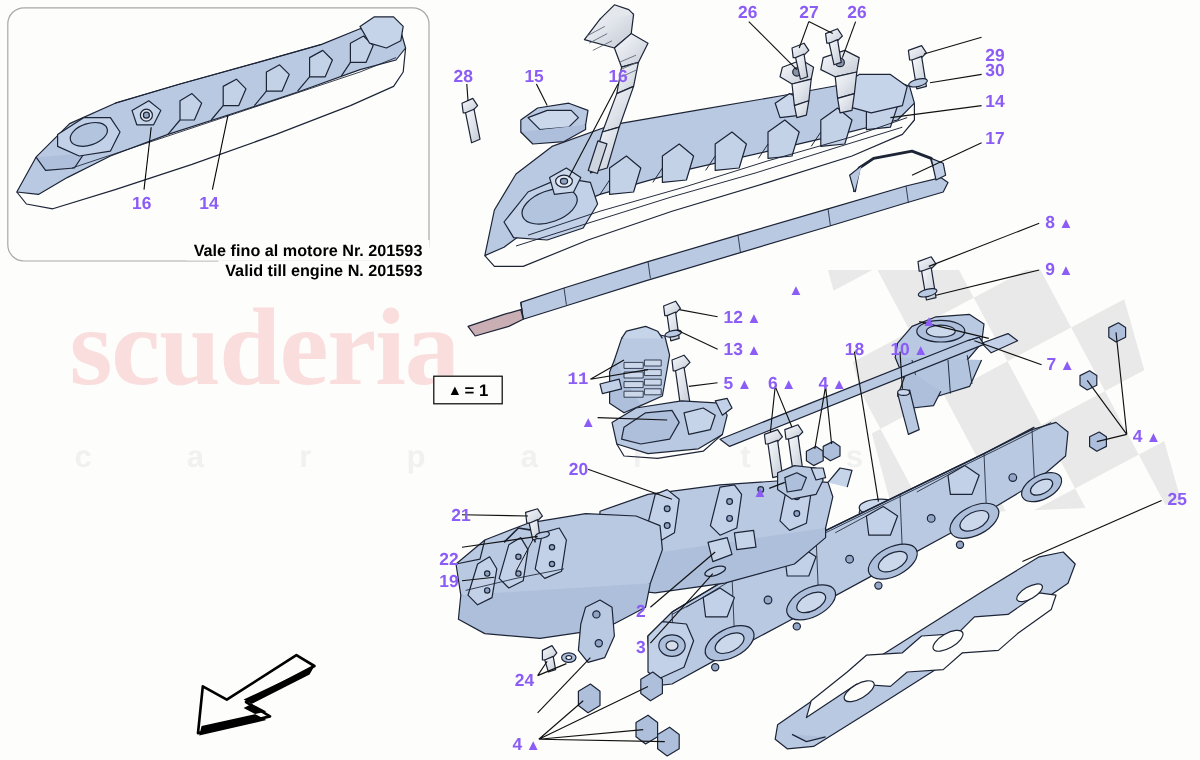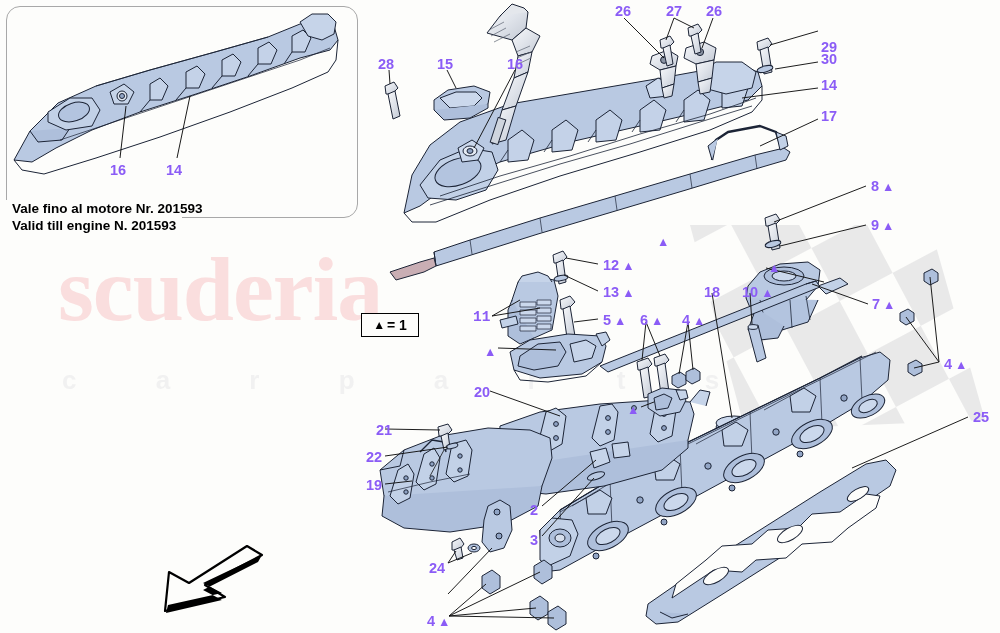--- a/index.html
+++ b/index.html
@@ -31,21 +31,21 @@
   }
 
   
   .inset-box{
     position:absolute;left:6px;top:6px;width:352px;height:212px;
     border:1.4px solid #a8a8a8;border-radius:14px;background:transparent;
     box-sizing:border-box;
   }
   .inset-cap{
     position:absolute;left:6px;top:200px;width:352px;
-    text-align:left;font-size:13.5px;font-weight:700;color:#000;
+    text-align:right;font-size:13.5px;font-weight:700;color:#000;
     line-height:17px;
   }
   .inset-cap div{background:#fdfdfb;display:inline-block;padding:0 6px;}
 
   
   .legend-box{
     position:absolute;left:361px;top:313px;width:58px;height:24px;
     border:1.6px solid #000;background:#fdfdfb;
     display:flex;align-items:center;justify-content:center;
     font-size:14px;font-weight:700;color:#000;box-sizing:border-box;
@@ -556,21 +556,21 @@
       <div class="lbl" style="left: 603px; top: 313px;"><span>5</span><span class="tri">▲</span></div>
       <div class="lbl" style="left: 640px; top: 313px;"><span>6</span><span class="tri">▲</span></div>
       <div class="lbl" style="left: 682px; top: 313px;"><span>4</span><span class="tri">▲</span></div>
       <div class="lbl" style="left: 704px; top: 285px;"><span>18</span></div>
       <div class="lbl" style="left: 742px; top: 285px;"><span>10</span><span class="tri">▲</span></div>
       <div class="lbl" style="left: 872px; top: 297px;"><span>7</span><span class="tri">▲</span></div>
       <div class="lbl" style="left: 944px; top: 357px;"><span>4</span><span class="tri">▲</span></div>
       <div class="lbl" style="left: 973px; top: 410px;"><span>25</span></div>
       <div class="lbl" style="left: 474px; top: 385px;"><span>20</span></div>
       <div class="lbl" style="left: 376px; top: 423px;"><span>21</span></div>
-      <div class="lbl" style="left: 366px; top: 450px;"><span>22</span></div>
+      <div class="lbl" style="left: 366px; top: 460px;"><span>22</span></div>
       <div class="lbl" style="left: 366px; top: 478px;"><span>19</span></div>
       <div class="lbl" style="left: 530px; top: 503px;"><span>2</span></div>
       <div class="lbl" style="left: 530px; top: 533px;"><span>3</span></div>
       <div class="lbl" style="left: 429px; top: 561px;"><span>24</span></div>
       <div class="lbl" style="left: 429px; top: 592px; margin-top: 41px;"><span>23</span></div>
       <div class="lbl" style="left: 427px; top: 614px;"><span>4</span><span class="tri">▲</span></div>
     </div>
   <div id="inset-label-host">
       <div class="lbl" style="left: 110px; top: 163px;">16</div>
       <div class="lbl" style="left: 166px; top: 163px;">14</div>

